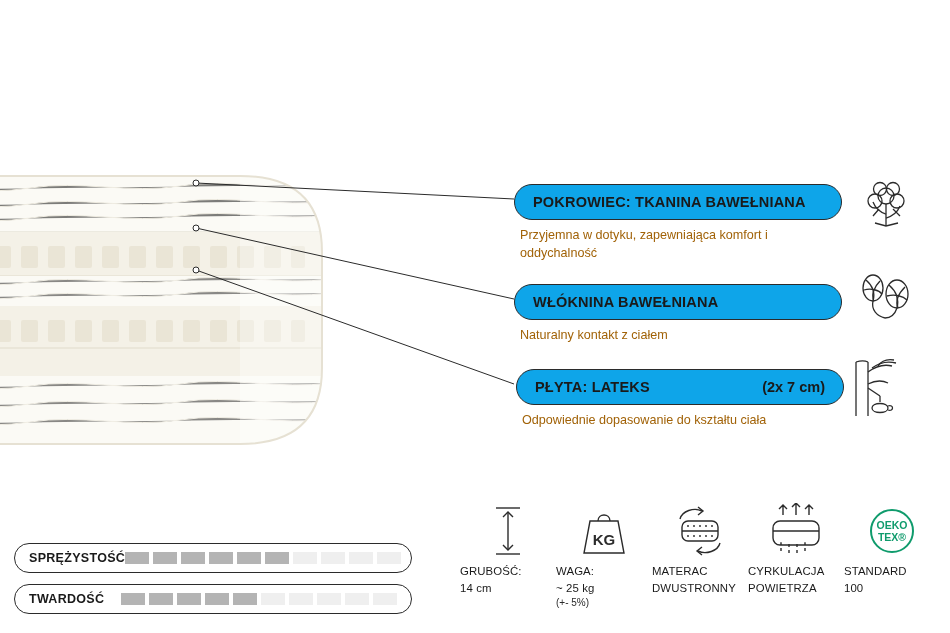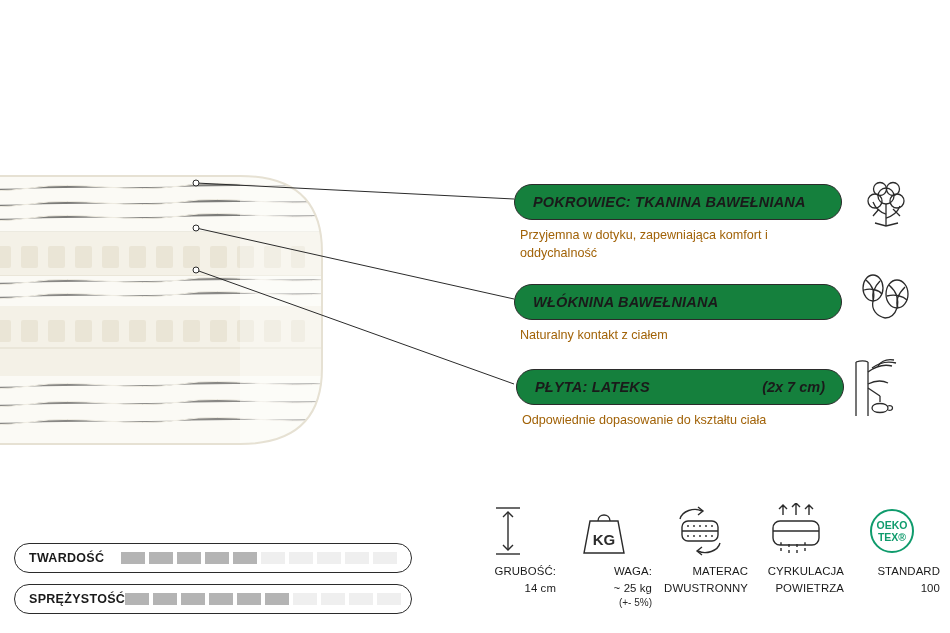--- a/index.html
+++ b/index.html
@@ -38,22 +38,21 @@
     width: 328px;
   }
   .callout .pill {
     box-sizing: border-box;
     height: 36px;
     border: 1.6px solid #2b2b2b;
     border-radius: 18px;
     display: flex;
     align-items: center;
     padding: 0 18px;
-    background: #15803d;
-    font-style: italic;
+    background: #0ea5e9;
   }
   .callout .pill .title {
     font-size: 14.5px;
     font-weight: bold;
     letter-spacing: .2px;
     white-space: nowrap;
   }
   .callout .pill .suffix {
     margin-left: auto;
     font-size: 14.5px;
@@ -132,21 +131,21 @@
   .features {
     position: absolute;
     left: 460px;
     top: 500px;
     width: 480px;
     display: flex;
     align-items: flex-start;
   }
   .feature {
     flex: 1 1 0;
-    text-align: right;
+    text-align: left;
     position: relative;
   }
   .feature .ficon {
     height: 62px;
     display: flex;
     align-items: center;
     justify-content: center;
   }
   .feature .flabel {
     margin-top: 2px;
@@ -334,44 +333,44 @@
       <path d="M20 30 L32 38"></path>
       <path d="M32 38 L32 44"></path>
       <path d="M24 50 C 24 44 40 44 40 50 C 40 56 24 56 24 50 Z"></path>
       <path d="M40 48 C 46 46 46 54 40 52"></path>
     </svg>
   </div>
 
   <div class="ratings">
 
     <div class="rating-row">
+      <span class="r-label">SPRĘŻYSTOŚĆ</span>
+      <span class="segs">
+          <i class="seg on"></i>
+          <i class="seg on"></i>
+          <i class="seg on"></i>
+          <i class="seg on"></i>
+          <i class="seg on"></i>
+          <i class="seg on"></i>
+          <i class="seg"></i>
+          <i class="seg"></i>
+          <i class="seg"></i>
+          <i class="seg"></i>
+        </span>
+    </div>
+
+    <div class="rating-row">
       <span class="r-label">TWARDOŚĆ</span>
       <span class="segs">
           <i class="seg on"></i>
           <i class="seg on"></i>
           <i class="seg on"></i>
           <i class="seg on"></i>
           <i class="seg on"></i>
           <i class="seg"></i>
-          <i class="seg"></i>
-          <i class="seg"></i>
-          <i class="seg"></i>
-          <i class="seg"></i>
-        </span>
-    </div>
-
-    <div class="rating-row">
-      <span class="r-label">SPRĘŻYSTOŚĆ</span>
-      <span class="segs">
-          <i class="seg on"></i>
-          <i class="seg on"></i>
-          <i class="seg on"></i>
-          <i class="seg on"></i>
-          <i class="seg on"></i>
-          <i class="seg on"></i>
           <i class="seg"></i>
           <i class="seg"></i>
           <i class="seg"></i>
           <i class="seg"></i>
         </span>
     </div>
 
   </div>
 
   <div class="features">

